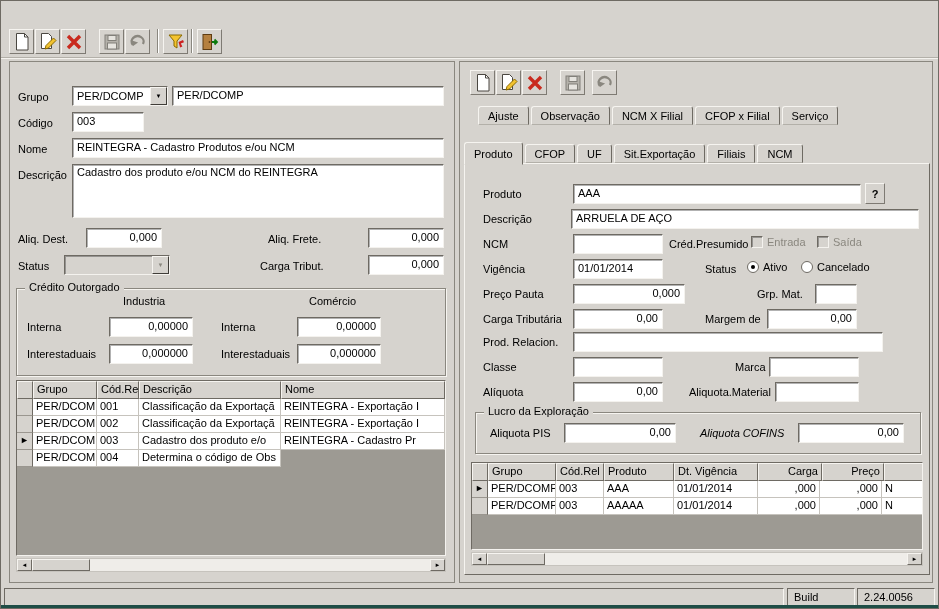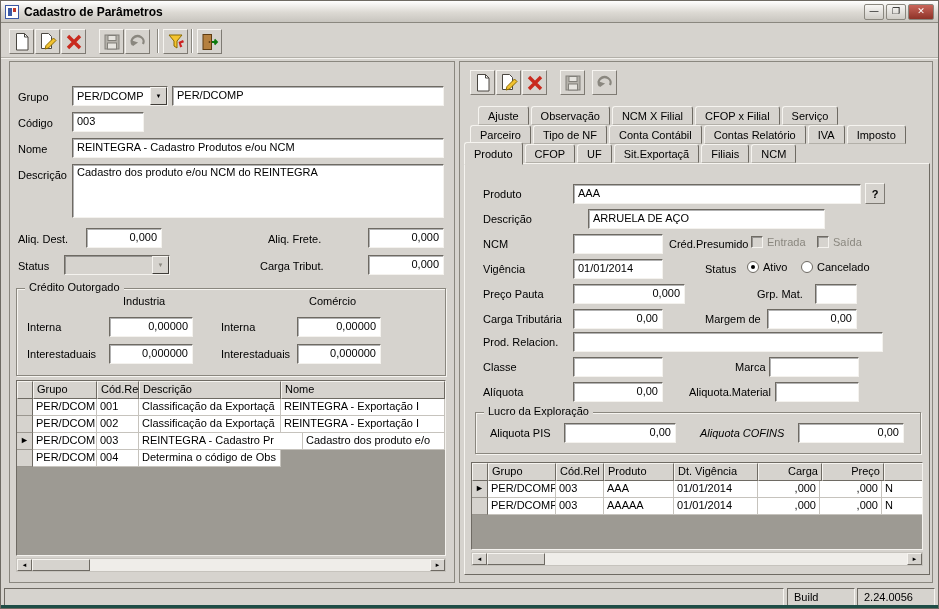--- a/index.html
+++ b/index.html
@@ -90,35 +90,20 @@
   
   .sc { position:absolute; height:18px; line-height:16px; padding:0 6px;
     border:1px solid; border-color:#6e6a63 #f6f4f0 #f6f4f0 #6e6a63; overflow:hidden; }
   #teal { position:absolute; left:0; bottom:0; width:100%; height:3px; background:#1e4d46; }
 </style>
 </head>
 <body>
 
 <div id="win">
 
-  <div id="titlebar">
-    <span style="display:flex;">
-      <svg width="14" height="14">
-          <rect x="0.5" y="0.5" width="13" height="13" fill="#fff" stroke="#3b59a5"></rect>
-          <rect x="3" y="3" width="4" height="8" fill="#3b59a5"></rect>
-          <rect x="8" y="3" width="3" height="4" fill="#c0392b"></rect>
-        </svg>
-    </span>
-    <span class="title">Cadastro de Parâmetros</span>
-    <span class="capbtns">
-      <span class="cap">—</span>
-      <span class="cap">❐</span>
-      <span class="cap close">✕</span>
-    </span>
-  </div>
 
   <div>
     <span class="tb" style="left:8px;top:28px;">
       <svg width="20" height="20" viewBox="0 0 20 20">
           <path d="M4.5 1.5h8l3.5 3.5v13H4.5z" fill="#fff" stroke="#4a4741"></path>
           <path d="M12.5 1.5v3.5h3.5" fill="none" stroke="#4a4741"></path>
         </svg>
     </span>
     <span class="tb" style="left:34px;top:28px;">
       <svg width="20" height="20" viewBox="0 0 20 20">
@@ -226,22 +211,22 @@
         <div class="gm"></div>
         <div class="gd" style="width:64px;">PER/DCOMP</div>
         <div class="gd" style="width:42px;">002</div>
         <div class="gd" style="width:142px;">Classificação da Exportaçã</div>
         <div class="gd" style="width:164px;">REINTEGRA - Exportação I</div>
       </div>
       <div class="grow">
         <div class="gm">►</div>
         <div class="gd" style="width:64px;">PER/DCOMP</div>
         <div class="gd" style="width:42px;">003</div>
+        <div class="gd" style="width:142px;">Cadastro dos produto e/o</div>
         <div class="gd" style="width:164px;">REINTEGRA - Cadastro Pr</div>
-        <div class="gd" style="width:142px;">Cadastro dos produto e/o</div>
       </div>
       <div class="grow">
         <div class="gm"></div>
         <div class="gd" style="width:64px;">PER/DCOMP</div>
         <div class="gd" style="width:42px;">004</div>
         <div class="gd" style="width:142px;">Determina o código de Obs</div>
       </div>
     </div>
     <div class="hs" style="left:6px;top:496px;width:430px;">
       <span class="sb">◄</span>
@@ -283,45 +268,37 @@
         </svg>
     </span>
 
     <div class="tabrow" style="left:18px;top:44px;z-index:1;">
       <span class="tab">Ajuste</span>
       <span class="tab">Observação</span>
       <span class="tab">NCM X Filial</span>
       <span class="tab">CFOP x Filial</span>
       <span class="tab">Serviço</span>
     </div>
-    <div class="tabrow" style="left:10px;top:63px;z-index:1;">
-      <span class="tab">Parceiro</span>
-      <span class="tab">Tipo de NF</span>
-      <span class="tab">Conta Contábil</span>
-      <span class="tab">Contas Relatório</span>
-      <span class="tab">IVA</span>
-      <span class="tab">Imposto</span>
-    </div>
     <div class="tabrow" style="left:4px;top:82px;z-index:3;">
       <span class="tab active">Produto</span>
       <span class="tab">CFOP</span>
       <span class="tab">UF</span>
-      <span class="tab">Sit.Exportaçã</span>
+      <span class="tab">Sit.Exportação</span>
       <span class="tab">Filiais</span>
       <span class="tab">NCM</span>
     </div>
 
     <div class="tabpage" style="left:4px;top:101px;width:466px;height:412px;">
 
       <span class="lbl" style="left:18px;top:24px;">Produto</span>
       <div class="fld" style="left:108px;top:20px;width:288px;">AAA</div>
       <span class="tb" style="left:400px;top:19px;width:20px;height:21px;font-weight:bold;">?</span>
 
       <span class="lbl" style="left:18px;top:49px;">Descrição</span>
-      <div class="fld" style="left:123px;top:45px;width:237px;">ARRUELA DE AÇO</div>
+      <div class="fld" style="left:106px;top:45px;width:348px;">ARRUELA DE AÇO</div>
 
       <span class="lbl" style="left:18px;top:74px;">NCM</span>
       <div class="fld" style="left:108px;top:70px;width:90px;"></div>
       <span class="lbl" style="left:204px;top:74px;">Créd.Presumido</span>
       <span class="chk" style="left:286px;top:72px;">
         <span class="box disb"></span>
         <span class="dis">Entrada</span>
       </span>
       <span class="chk" style="left:352px;top:72px;">
         <span class="box disb"></span>

